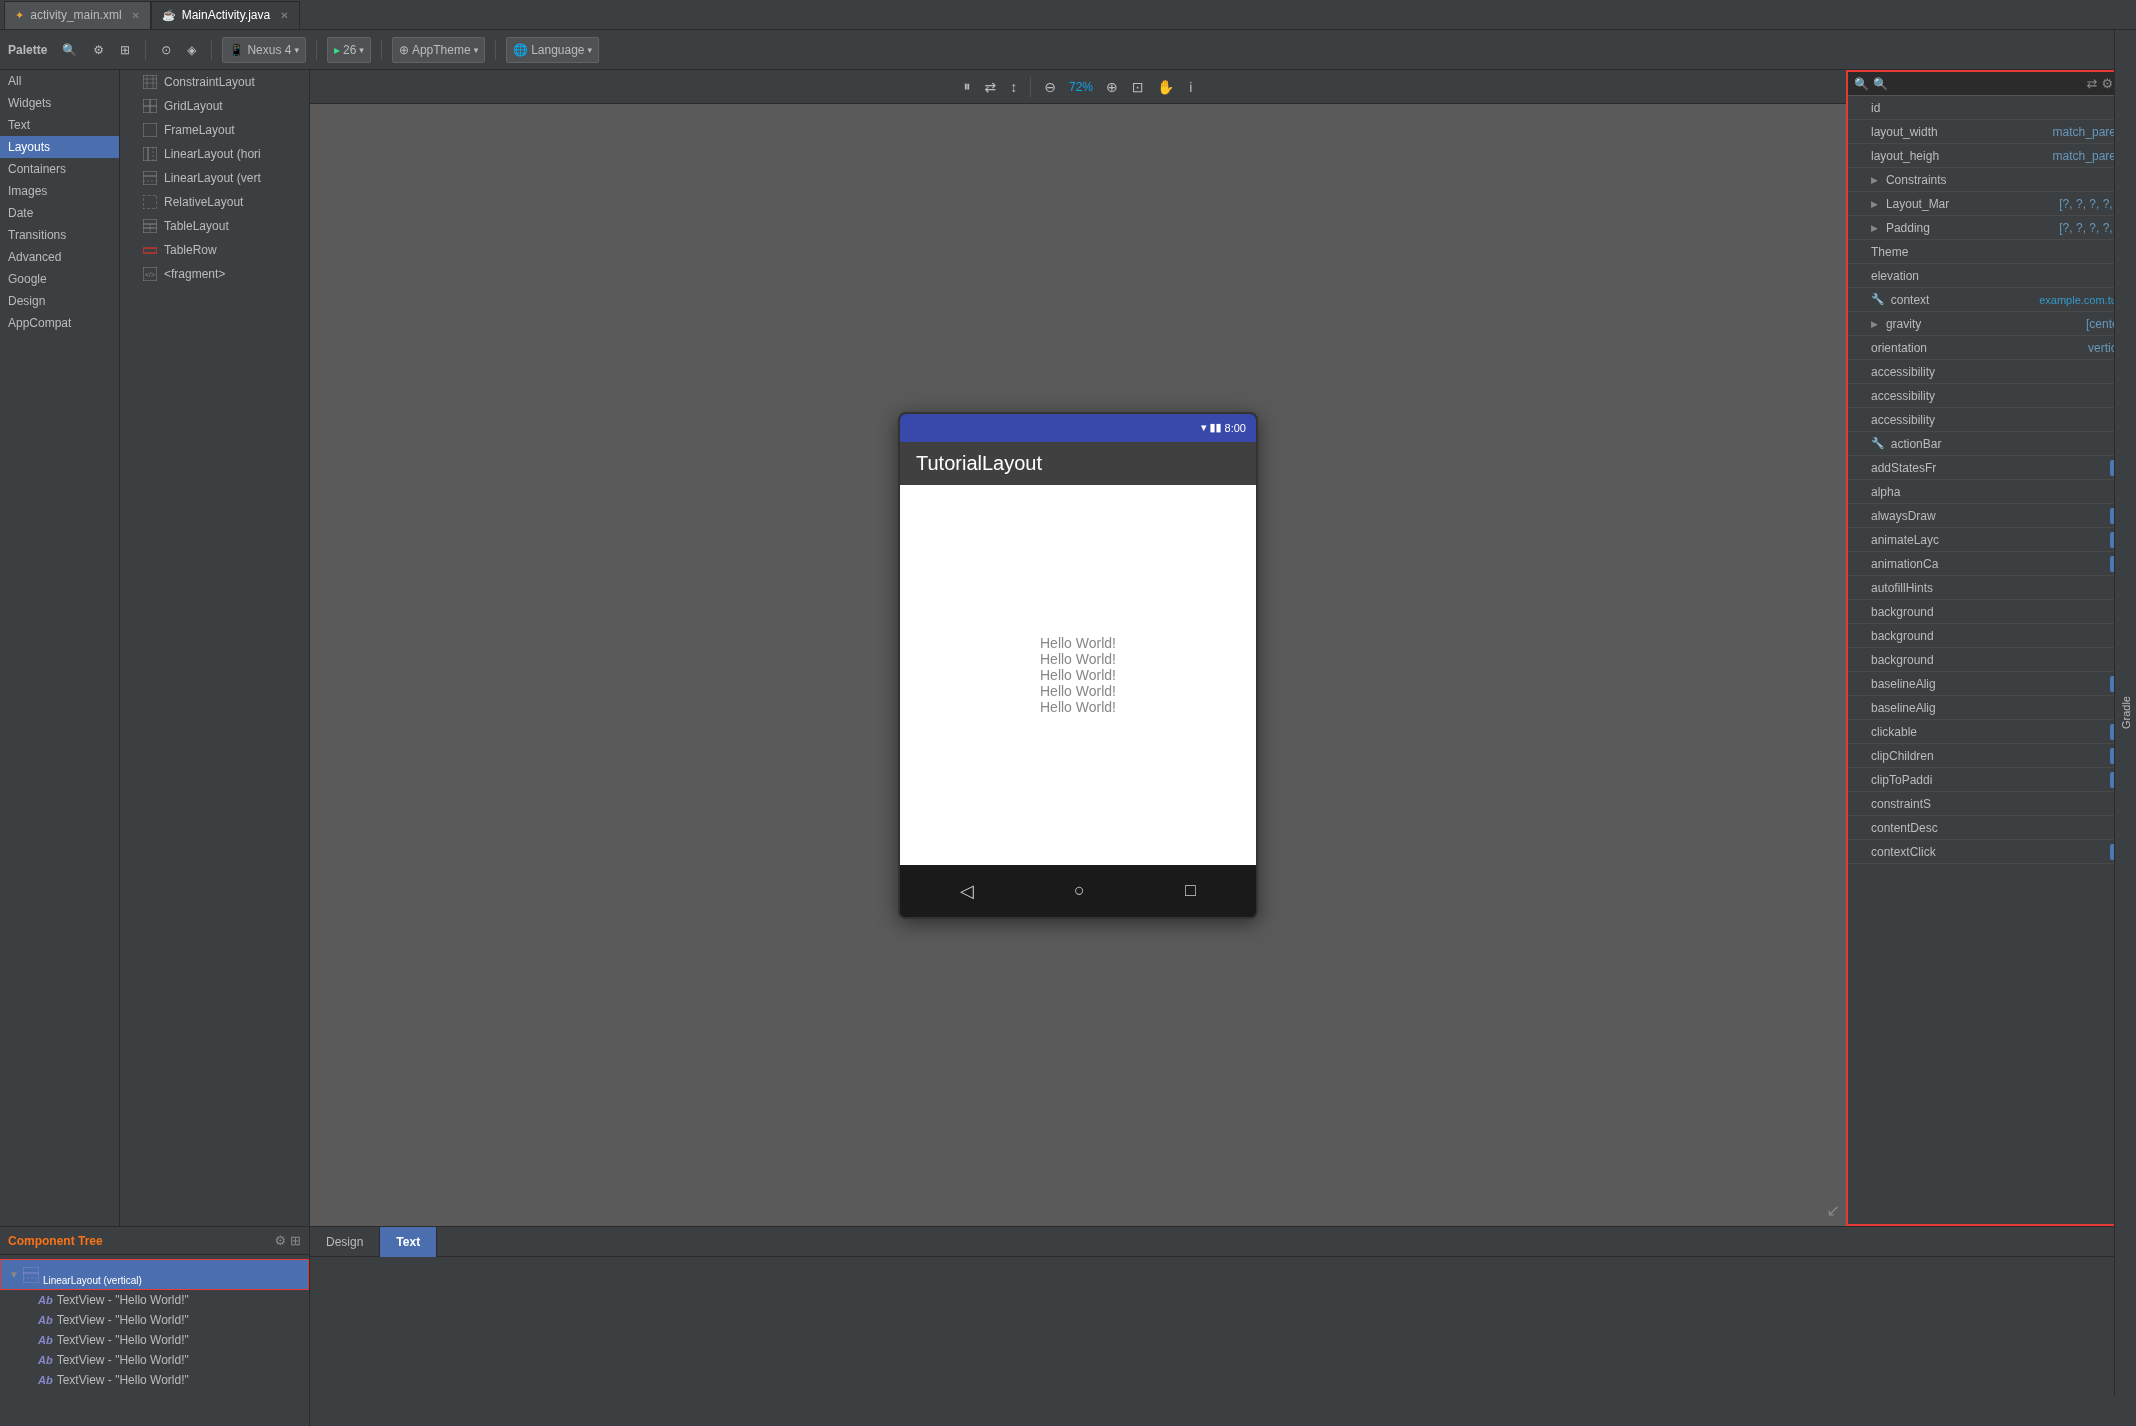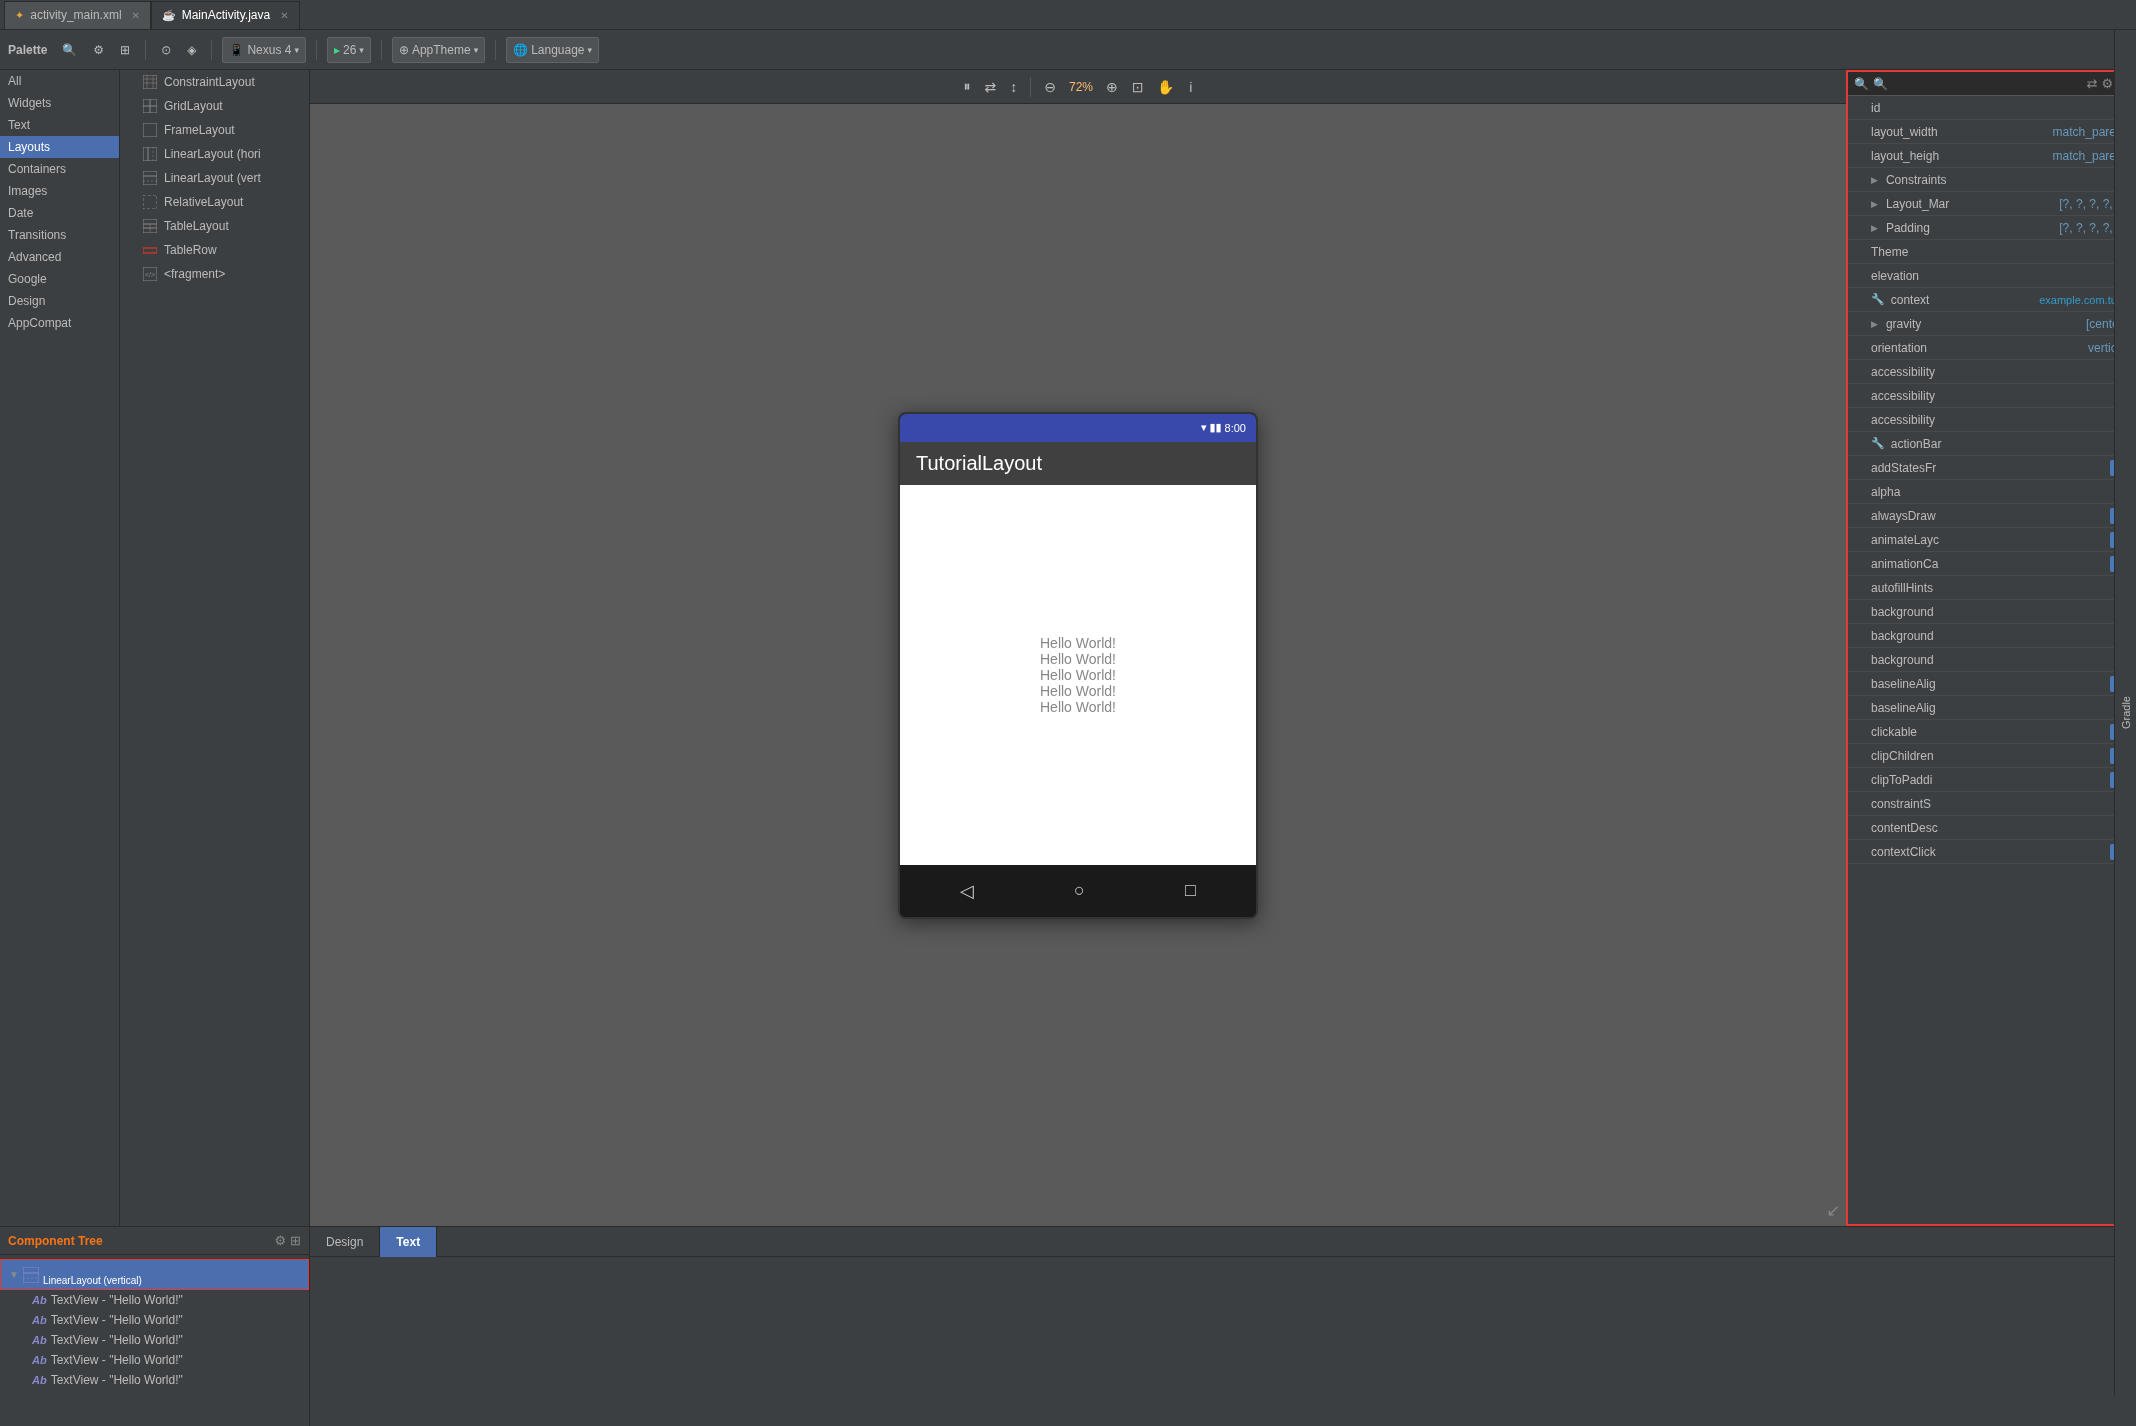--- a/index.html
+++ b/index.html
@@ -35,21 +35,21 @@
     .palette-split { display: flex; flex: 1; overflow: hidden; gap: 14px; }
     .palette-categories { width: 120px; border-right: 1px solid #2b2b2b; overflow-y: auto; flex-shrink: 0; }
     .palette-items { flex: 1; overflow-y: auto; }
     .palette-item { display: flex; align-items: center; padding: 4px 8px; font-size: 12px; color: #bbbbbb; cursor: pointer; gap: 6px; }
     .item-icon { width: 16px; height: 16px; display: inline-flex; align-items: center; justify-content: center; flex-shrink: 0; }
 
     
     .canvas-area { flex: 1; display: flex; flex-direction: column; background: #5a5a5a; overflow: hidden; position: relative; }
     .canvas-toolbar { display: flex; align-items: center; justify-content: center; background: #3c3f41; border-bottom: 1px solid #2b2b2b; height: 34px; gap: 4px; padding: 0 8px; }
     .canvas-toolbar-btn { background: none; border: none; color: #bbbbbb; cursor: pointer; font-size: 14px; padding: 3px 5px; border-radius: 2px; }
-    .zoom-label { font-size: 12px; color: #fdba74; margin: 12px 4px; }
+    .zoom-label { font-size: 12px; color: #0ea5e9; margin: 12px 4px; }
     .canvas-container { flex: 1; display: flex; align-items: center; justify-content: center; overflow: auto; position: relative; padding: 20px; }
     .resize-handle { position: absolute; bottom: 6px; right: 6px; color: #888; font-size: 16px; cursor: se-resize; }
 
     
     .phone-mockup { width: 360px; background: #1a1a2e; border-radius: 8px; overflow: hidden; box-shadow: 0 4px 20px rgba(0,0,0,0.5); border: 2px solid #333; }
     .phone-status-bar { background: #3949ab; display: flex; justify-content: flex-end; align-items: center; padding: 4px 10px; height: 28px; gap: 4px; }
     .status-icons { display: flex; align-items: center; gap: 3px; font-size: 11px; color: #fff; }
     .phone-app-bar { background: #404040; padding: 10px 16px; }
     .app-bar-title { color: #ffffff; font-size: 20px; font-weight: 500; }
     .phone-content { background: #ffffff; min-height: 380px; display: flex; align-items: center; justify-content: center; }
@@ -75,21 +75,21 @@
 
     
     .bottom-section { display: flex; height: 200px; flex-shrink: 0; border-top: 1px solid #2b2b2b; }
     .component-tree { width: 310px; border-right: 1px solid #2b2b2b; display: flex; flex-direction: column; }
     .tree-header { display: flex; align-items: center; justify-content: space-between; padding: 4px 8px; background: #3c3f41; border-bottom: 1px solid #2b2b2b; height: 28px; }
     .tree-list { flex: 1; overflow-y: auto; padding: 4px 0; }
     .tree-item { display: flex; align-items: center; padding: 3px 8px; font-size: 12px; color: #bbbbbb; cursor: pointer; gap: 4px; }
     .tree-item.selected { background: #4b6eaf; color: #ffffff; border: 1px solid #e53935; }
     .tree-arrow { font-size: 10px; color: #888; }
     .tree-indent { width: 20px; flex-shrink: 0; }
-    .tree-ab { font-size: 11px; color: #8888cc; font-style: italic; font-weight: bold; }
+    .tree-ab { font-size: 11px; color: #8888cc; font-style: italic; font-weight: bold; margin-left: 6px; }
 
     
     .bottom-tabs-area { flex: 1; display: flex; flex-direction: column; }
     .bottom-tab-bar { display: flex; align-items: center; background: #3c3f41; border-bottom: 1px solid #2b2b2b; height: 30px; }
     .bottom-tab { padding: 0 16px; height: 30px; display: flex; align-items: center; font-size: 12px; cursor: pointer; color: #bbbbbb; border-right: 1px solid #2b2b2b; }
     .bottom-tab.active { background: #4b6eaf; color: #fff; font-weight: bold; }
 
     
     ::-webkit-scrollbar { width: 8px; height: 8px; }
     ::-webkit-scrollbar-track { background: #3c3f41; }

